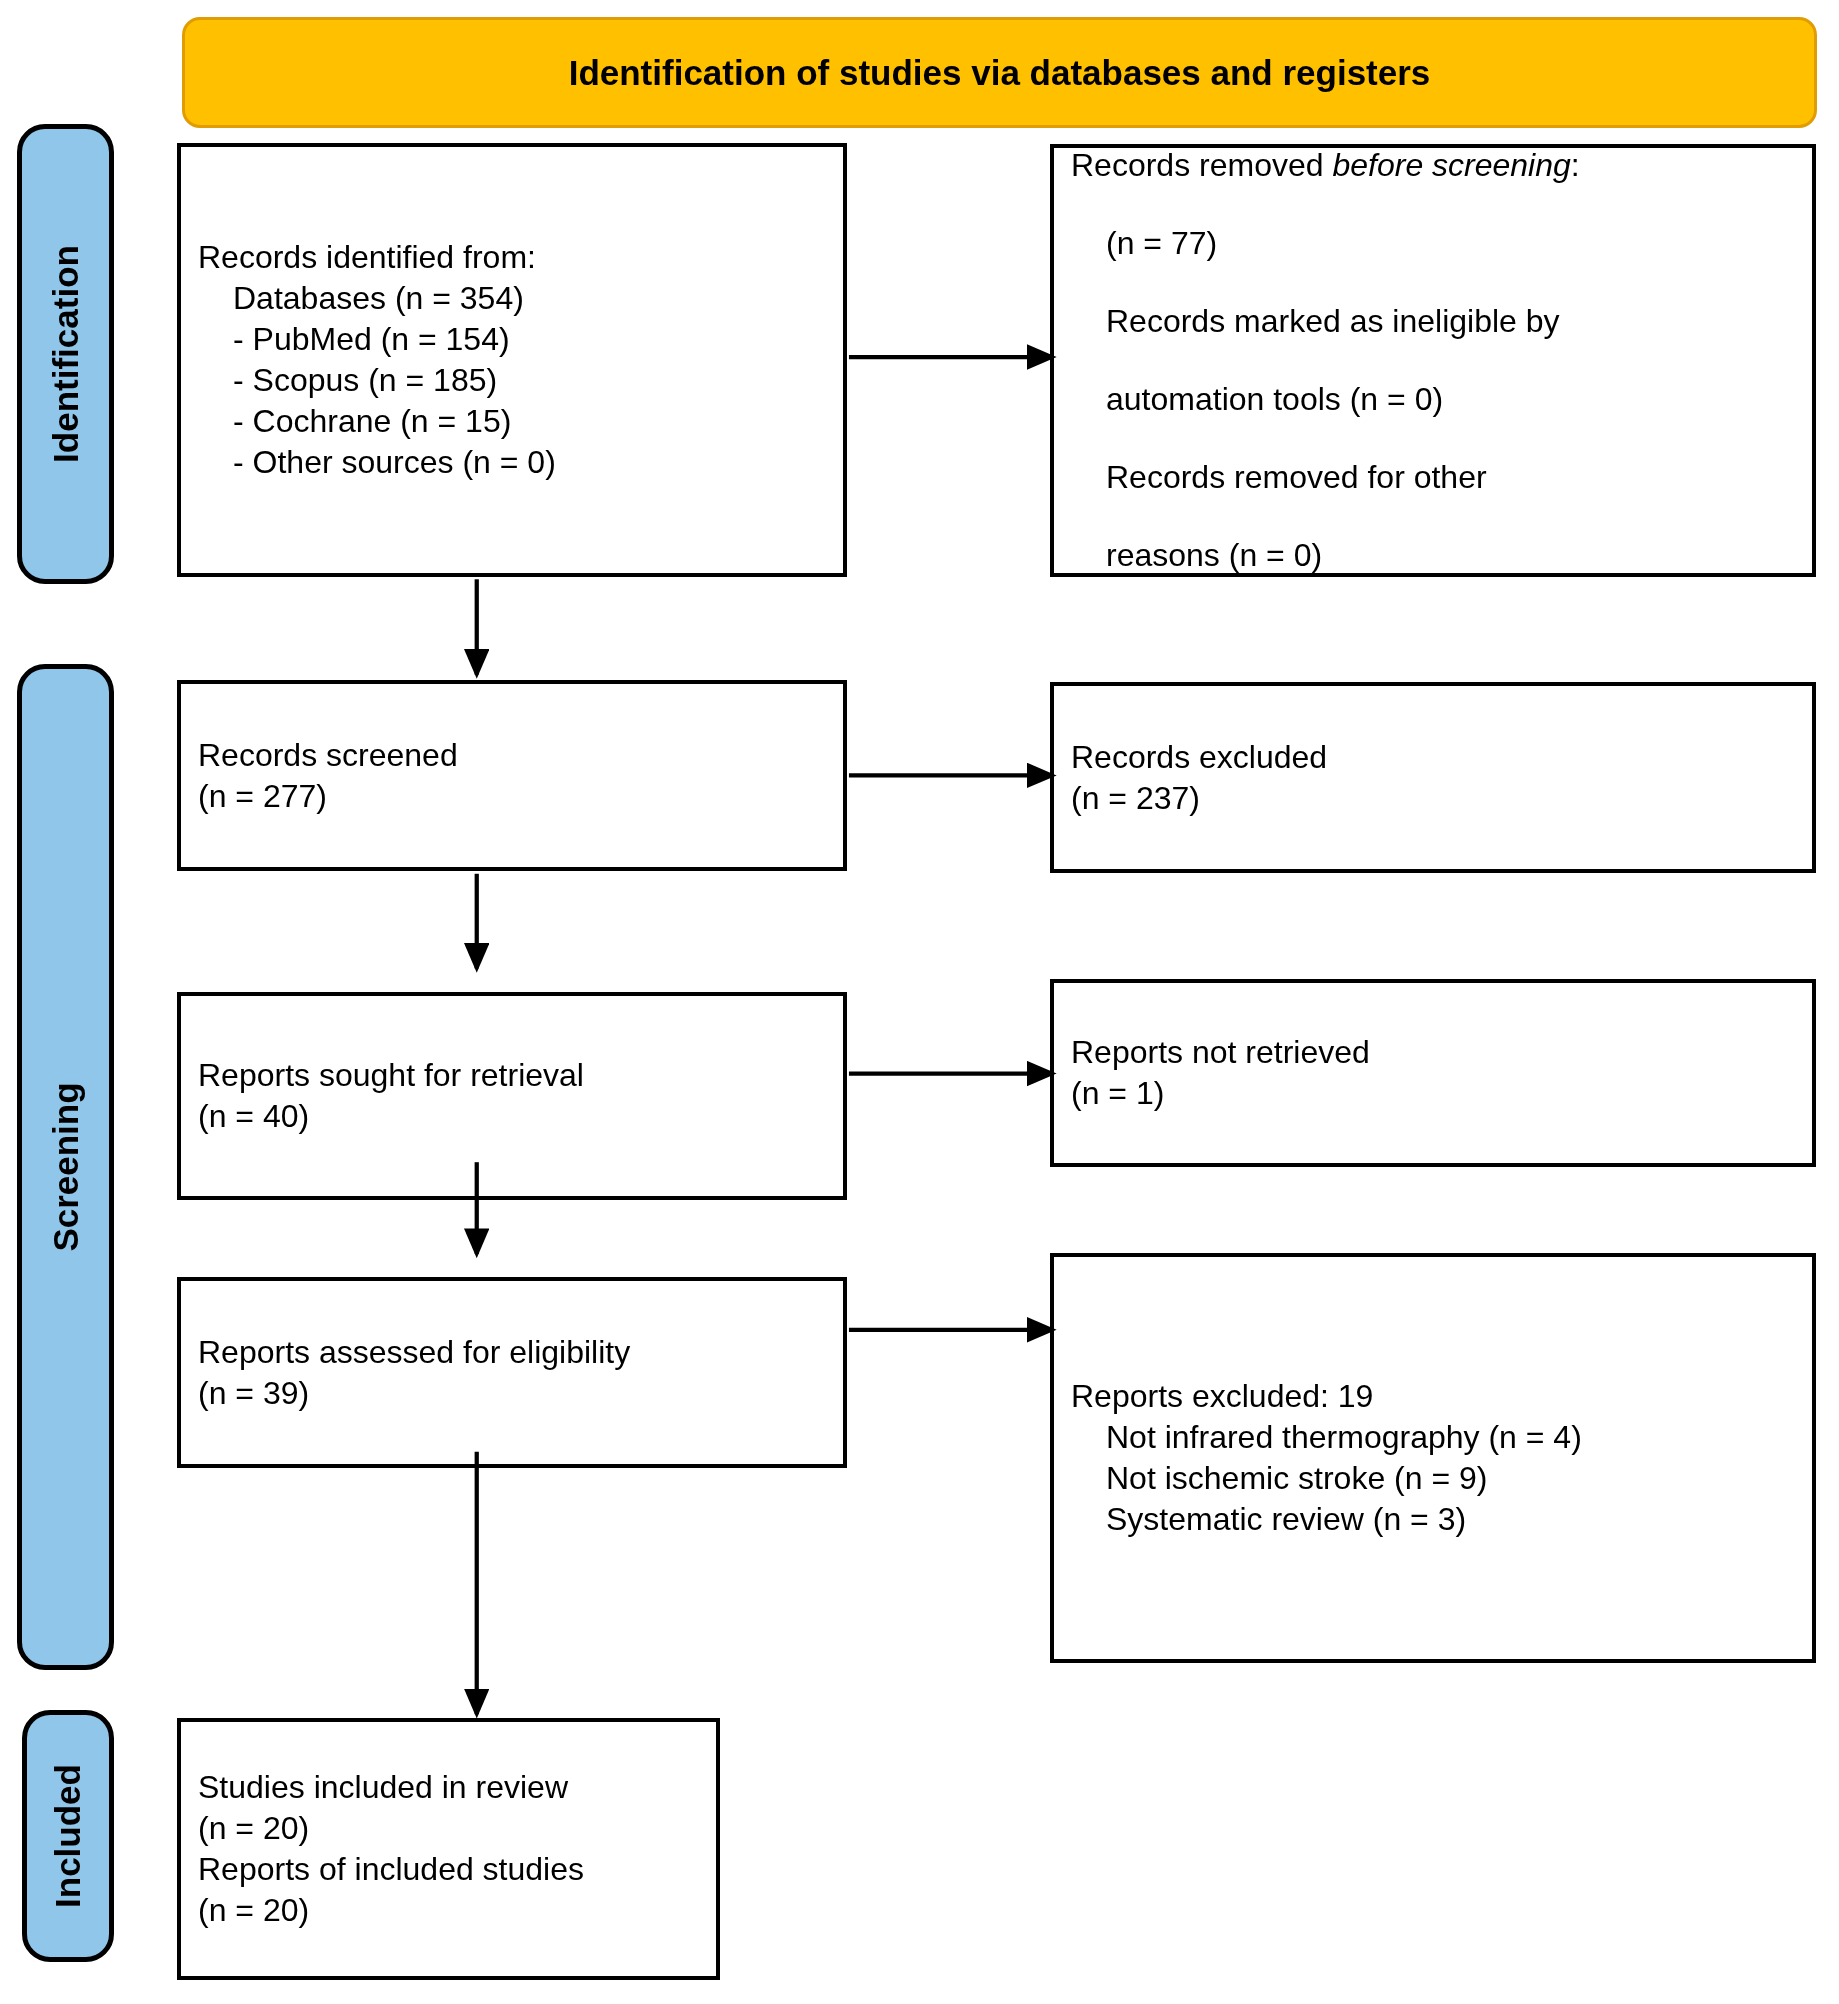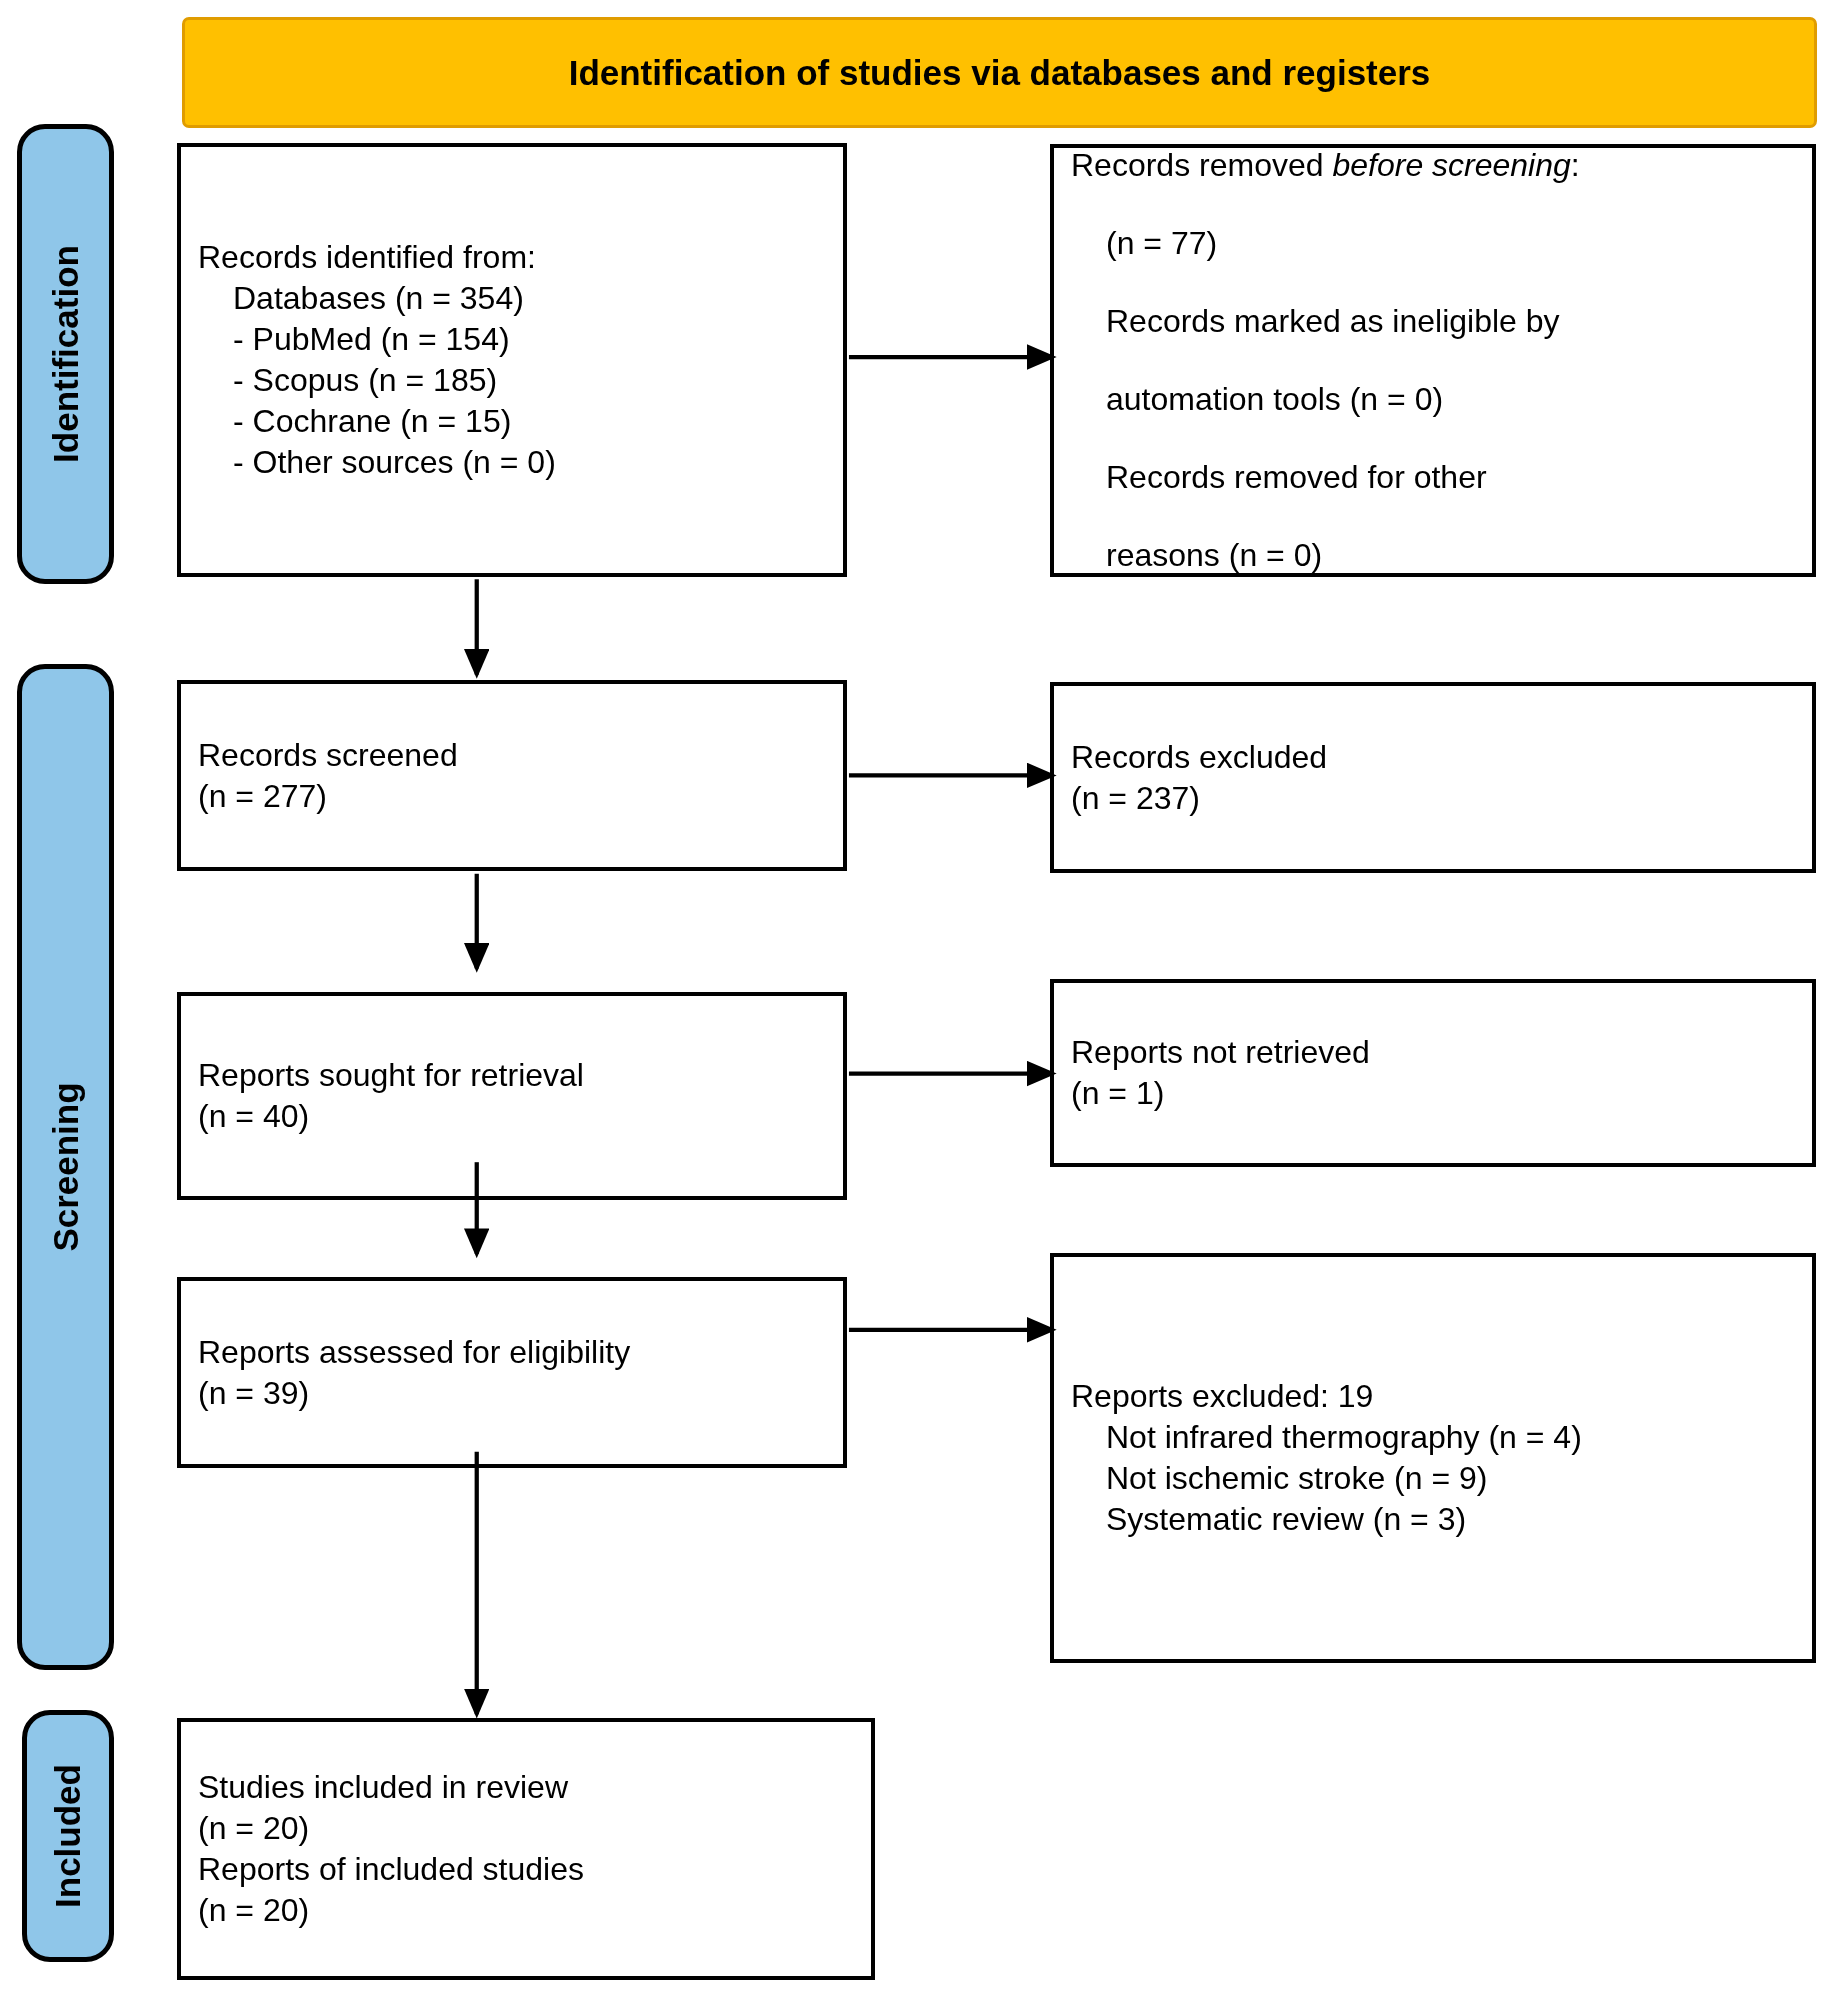--- a/index.html
+++ b/index.html
@@ -10,21 +10,21 @@
     background: #ffffff;
     font-family: "Liberation Sans", "DejaVu Sans", sans-serif;
     color: #000;
   }
   .header {
     position: absolute;
     left: 182px; top: 17px;
     width: 1635px; height: 111px;
     background: var(--header_fill, #FFC000);
     border: 3.6px solid var(--header_border, #E09C00);
-    border-radius: 7px;
+    border-radius: 18px;
     box-sizing: border-box;
     display: flex; align-items: center; justify-content: center;
     font-size: 35px; font-weight: bold;
   }
   .stage {
     position: absolute;
     background: var(--stage_fill, #8FC6E9);
     border: 5.5px solid var(--border, #000000);
     border-radius: 28px;
     box-sizing: border-box;
@@ -49,21 +49,21 @@
   .line { font-size: 32px; line-height: 41px; }
   .indent { padding-left: 35px; }
   .box-records-identified { left: 177px;  top: 143px;  width: 670px; height: 434px; }
   .box-records-removed    { left: 1050px; top: 144px;  width: 766px; height: 433px; gap: 37px; }
   .box-records-screened   { left: 177px;  top: 680px; width: 670px; height: 191px; }
   .box-records-excluded   { left: 1050px; top: 682px; width: 766px; height: 191px; }
   .box-reports-sought     { left: 177px;  top: 973px; width: 670px; height: 208px; margin-top: 19px; }
   .box-reports-notret     { left: 1050px; top: 979px; width: 766px; height: 188px; }
   .box-reports-assessed   { left: 177px;  top: 1258px; width: 670px; height: 191px; margin-top: 19px; }
   .box-reports-excluded   { left: 1050px; top: 1253px; width: 766px; height: 410px; }
-  .box-studies-included   { left: 177px;  top: 1718px; width: 698px; height: 262px; }
+  .box-studies-included   { left: 177px;  top: 1718px; width: 543px; height: 262px; }
   .arrows {
     position: absolute; left: 0; top: 0;
     width: 1840px; height: 2005px;
     pointer-events: none;
   }
 </style>
 </head>
 <body>
 
 <div class="canvas">

